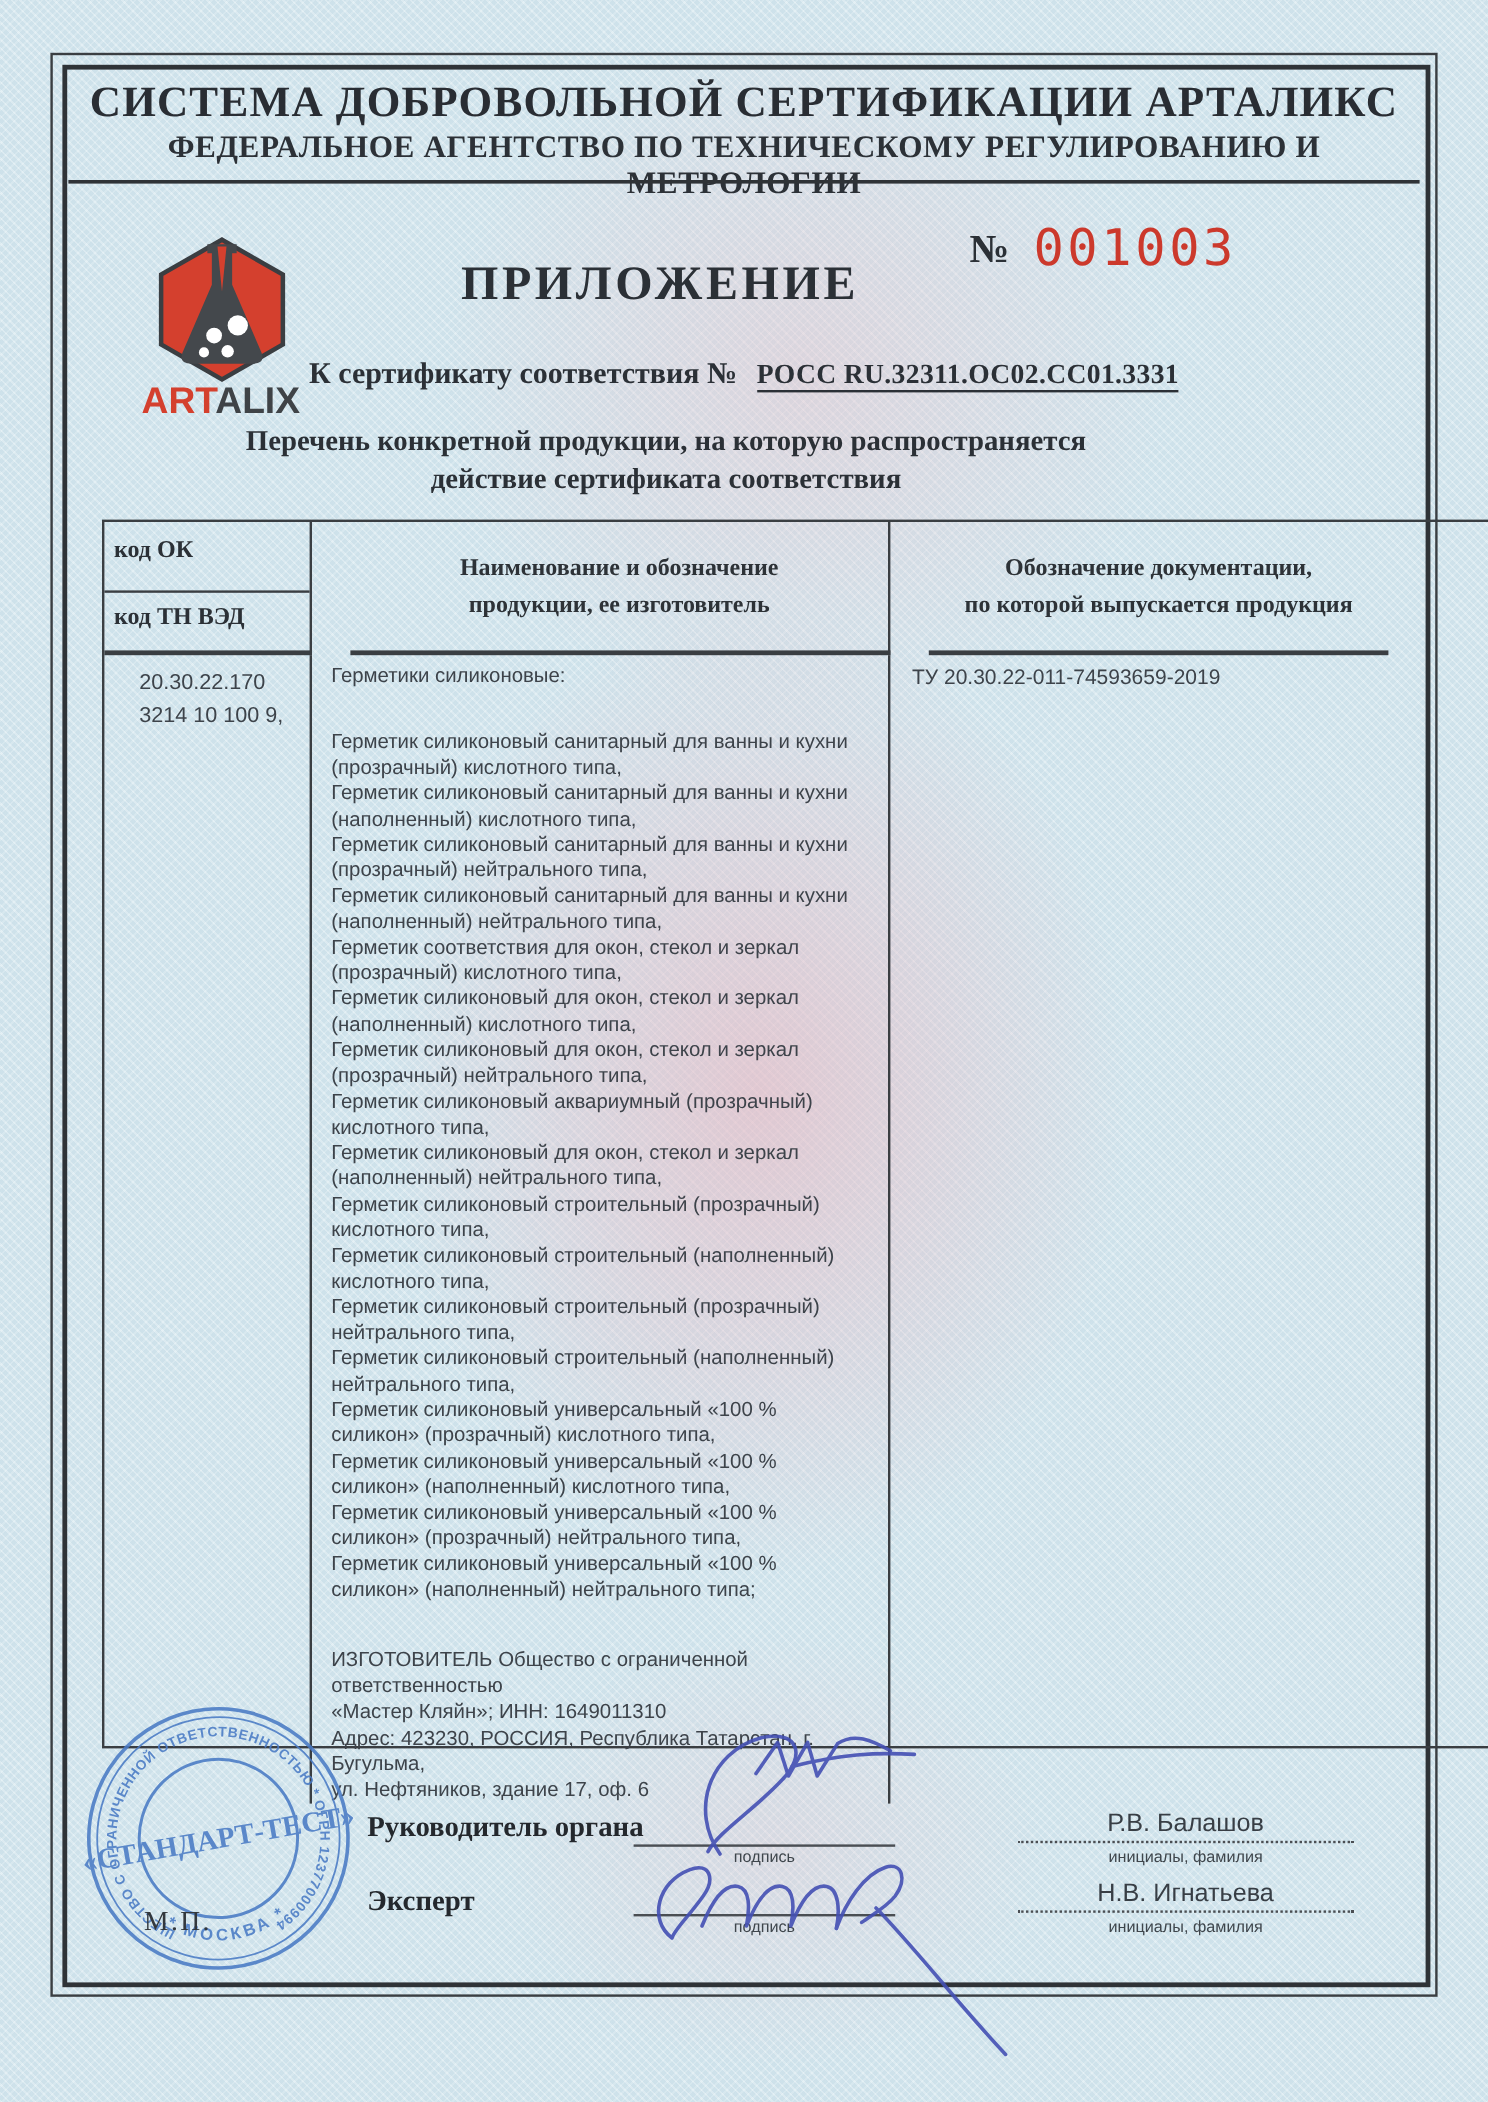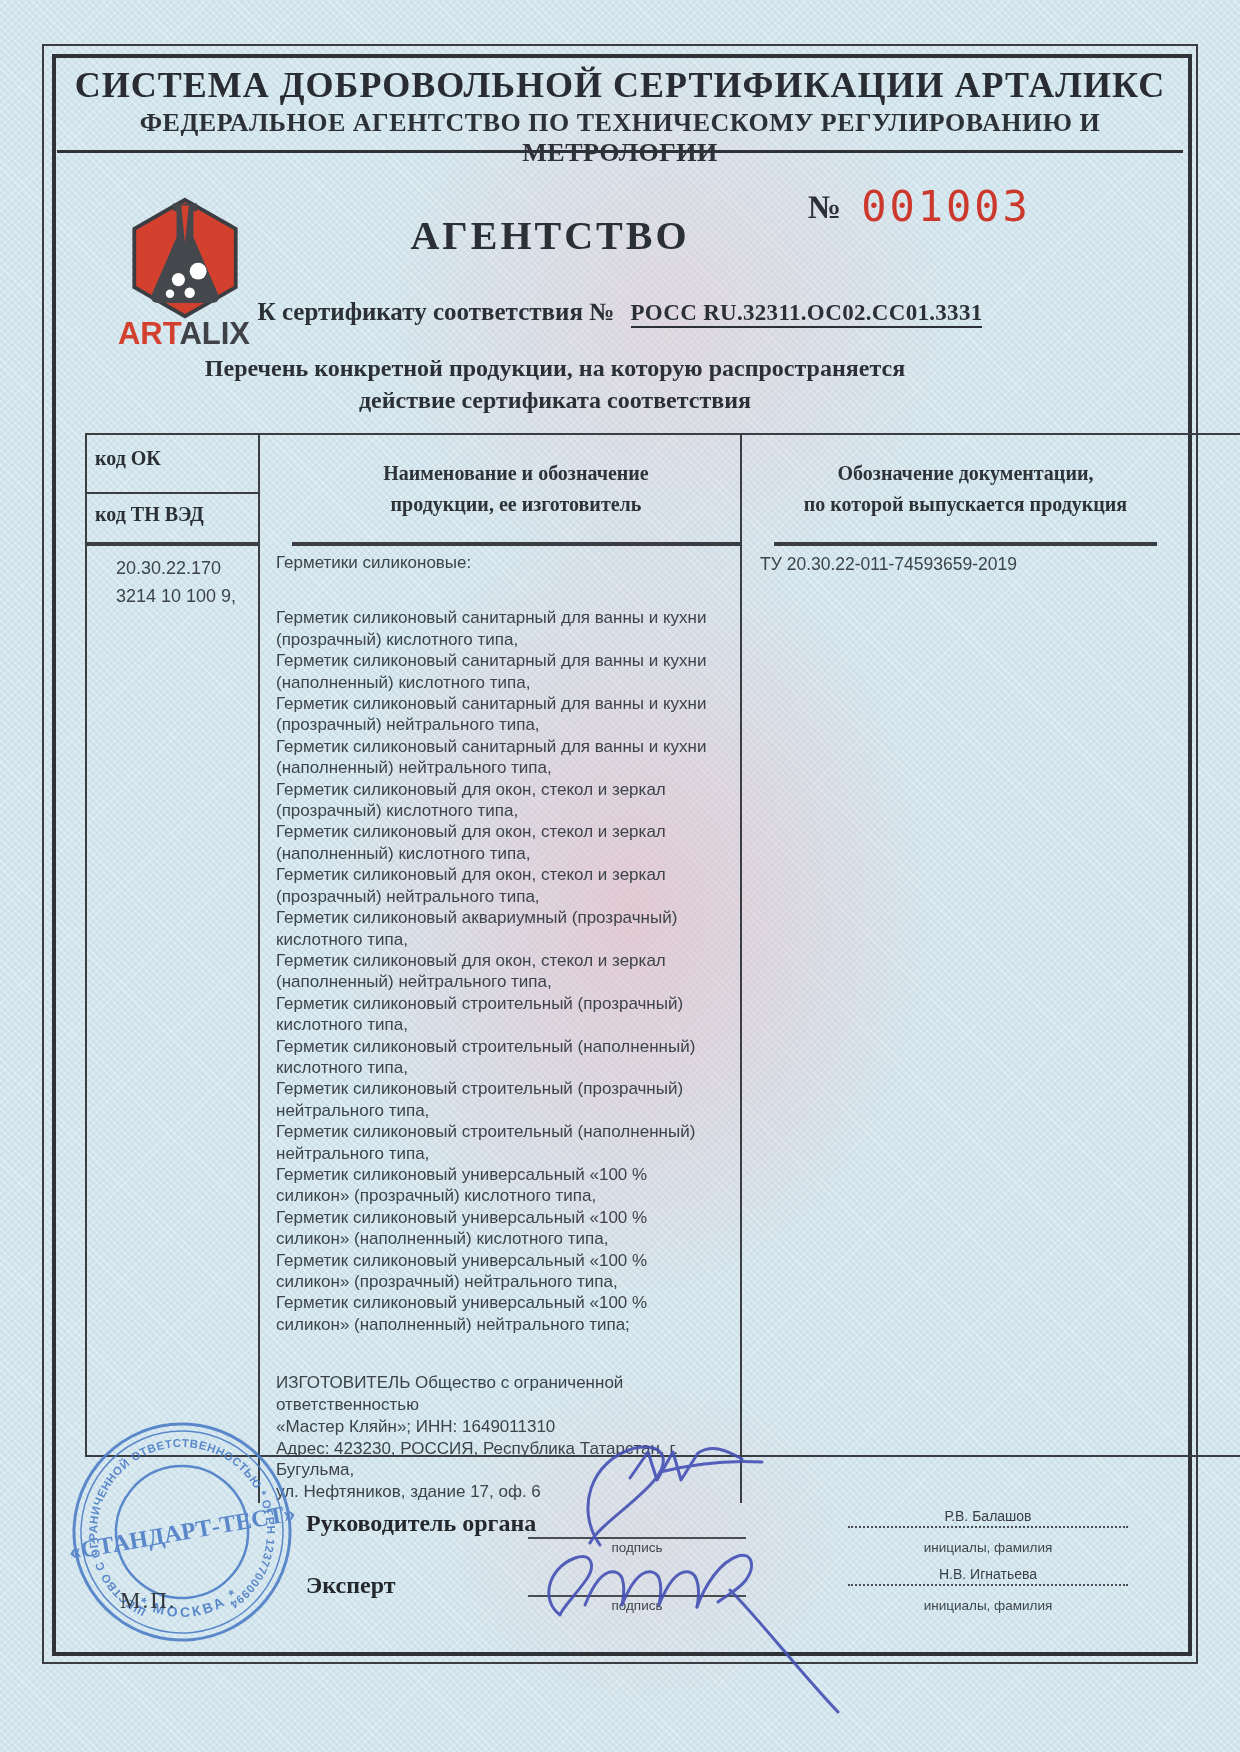--- a/index.html
+++ b/index.html
@@ -60,21 +60,21 @@
 
   .sig-label-head{position:absolute;left:306px;top:1510px;font-size:24px;font-weight:bold;color:#24282d;}
   .sig-label-expert{position:absolute;left:306px;top:1572px;font-size:24px;font-weight:bold;color:#24282d;}
   .sigline{position:absolute;width:218px;border-bottom:2px solid #4a4e53;text-align:center;}
   .sigline-1{left:528px;top:1505px;height:32px;}
   .sigline-2{left:528px;top:1563px;height:32px;}
   .sig-caption{position:absolute;width:218px;left:528px;text-align:center;
     font-family:"Liberation Sans",sans-serif;font-size:13.5px;color:#3f464c;}
   .sig-caption-1{top:1540px;} .sig-caption-2{top:1598px;}
   .nameblock{position:absolute;left:848px;width:280px;text-align:center;
-    font-family:"Liberation Sans",sans-serif;font-size:14px;color:#383e45;
+    font-family:"Liberation Sans",sans-serif;font-size:21px;color:#383e45;
     border-bottom:2px dotted #4a4e53;padding-bottom:2px;}
   .nameblock-1{top:1508px;} .nameblock-2{top:1566px;}
   .name-caption{position:absolute;left:848px;width:280px;text-align:center;
     font-family:"Liberation Sans",sans-serif;font-size:13.5px;color:#3f464c;}
   .name-caption-1{top:1540px;} .name-caption-2{top:1598px;}
 
   .stamp-svg{position:absolute;left:62px;top:1412px;z-index:2;opacity:.88;transform:rotate(-6deg);}
   .mp-mark{position:absolute;left:120px;top:1540px;z-index:3;font-size:23px;color:#33383d;letter-spacing:2px;margin-top:48px;}
   .pen-svg{position:absolute;left:480px;top:1420px;z-index:4;}
 </style>
@@ -99,21 +99,21 @@
     <circle cx="5" cy="37" r="5.5" fill="#ffffff"></circle>
     <circle cx="-16" cy="38" r="4.5" fill="#ffffff"></circle>
   </svg>
   <div class="brand"><span class="red">ART</span><span class="dark">ALIX</span></div>
 
   <div class="doc-num">
     <span class="nsign">№</span>
     <span class="nval">001003</span>
   </div>
 
-  <div class="app-title">АГЕНТСТВО</div>
+  <div class="app-title">ПРИЛОЖЕНИЕ</div>
 
   <div class="cert-line">
     <span>К сертификату соответствия №</span>
     <span class="cert-num">РОСС RU.32311.ОС02.СС01.3331</span>
   </div>
 
   <div class="subtitle">
       <div>Перечень конкретной продукции,  на которую распространяется</div>
       <div>действие сертификата соответствия</div>
     </div>
@@ -137,21 +137,21 @@
         <div>20.30.22.170</div>
         <div>3214 10 100 9,</div>
       </div>
     <div class="cell sans products">
       <div class="products-intro">Герметики силиконовые:</div>
       <div>
           <div>Герметик силиконовый санитарный для ванны и кухни (прозрачный) кислотного типа,</div>
           <div>Герметик силиконовый санитарный для ванны и кухни (наполненный) кислотного типа,</div>
           <div>Герметик силиконовый санитарный для ванны и кухни (прозрачный) нейтрального типа,</div>
           <div>Герметик силиконовый санитарный для ванны и кухни (наполненный) нейтрального типа,</div>
-          <div>Герметик силиконовый для окон, стекол и зеркал (прозрачный) кислотного типа,</div>
+          <div>Герметик соответствия для окон, стекол и зеркал (прозрачный) кислотного типа,</div>
           <div>Герметик силиконовый для окон, стекол и зеркал (наполненный) кислотного типа,</div>
           <div>Герметик силиконовый для окон, стекол и зеркал (прозрачный) нейтрального типа,</div>
           <div>Герметик силиконовый аквариумный (прозрачный) кислотного типа,</div>
           <div>Герметик силиконовый для окон, стекол и зеркал (наполненный) нейтрального типа,</div>
           <div>Герметик силиконовый строительный (прозрачный) кислотного типа,</div>
           <div>Герметик силиконовый строительный (наполненный) кислотного типа,</div>
           <div>Герметик силиконовый строительный (прозрачный) нейтрального типа,</div>
           <div>Герметик силиконовый строительный (наполненный) нейтрального типа,</div>
           <div>Герметик силиконовый универсальный «100 % силикон» (прозрачный) кислотного типа,</div>
           <div>Герметик силиконовый универсальный «100 % силикон» (наполненный) кислотного типа,</div>

